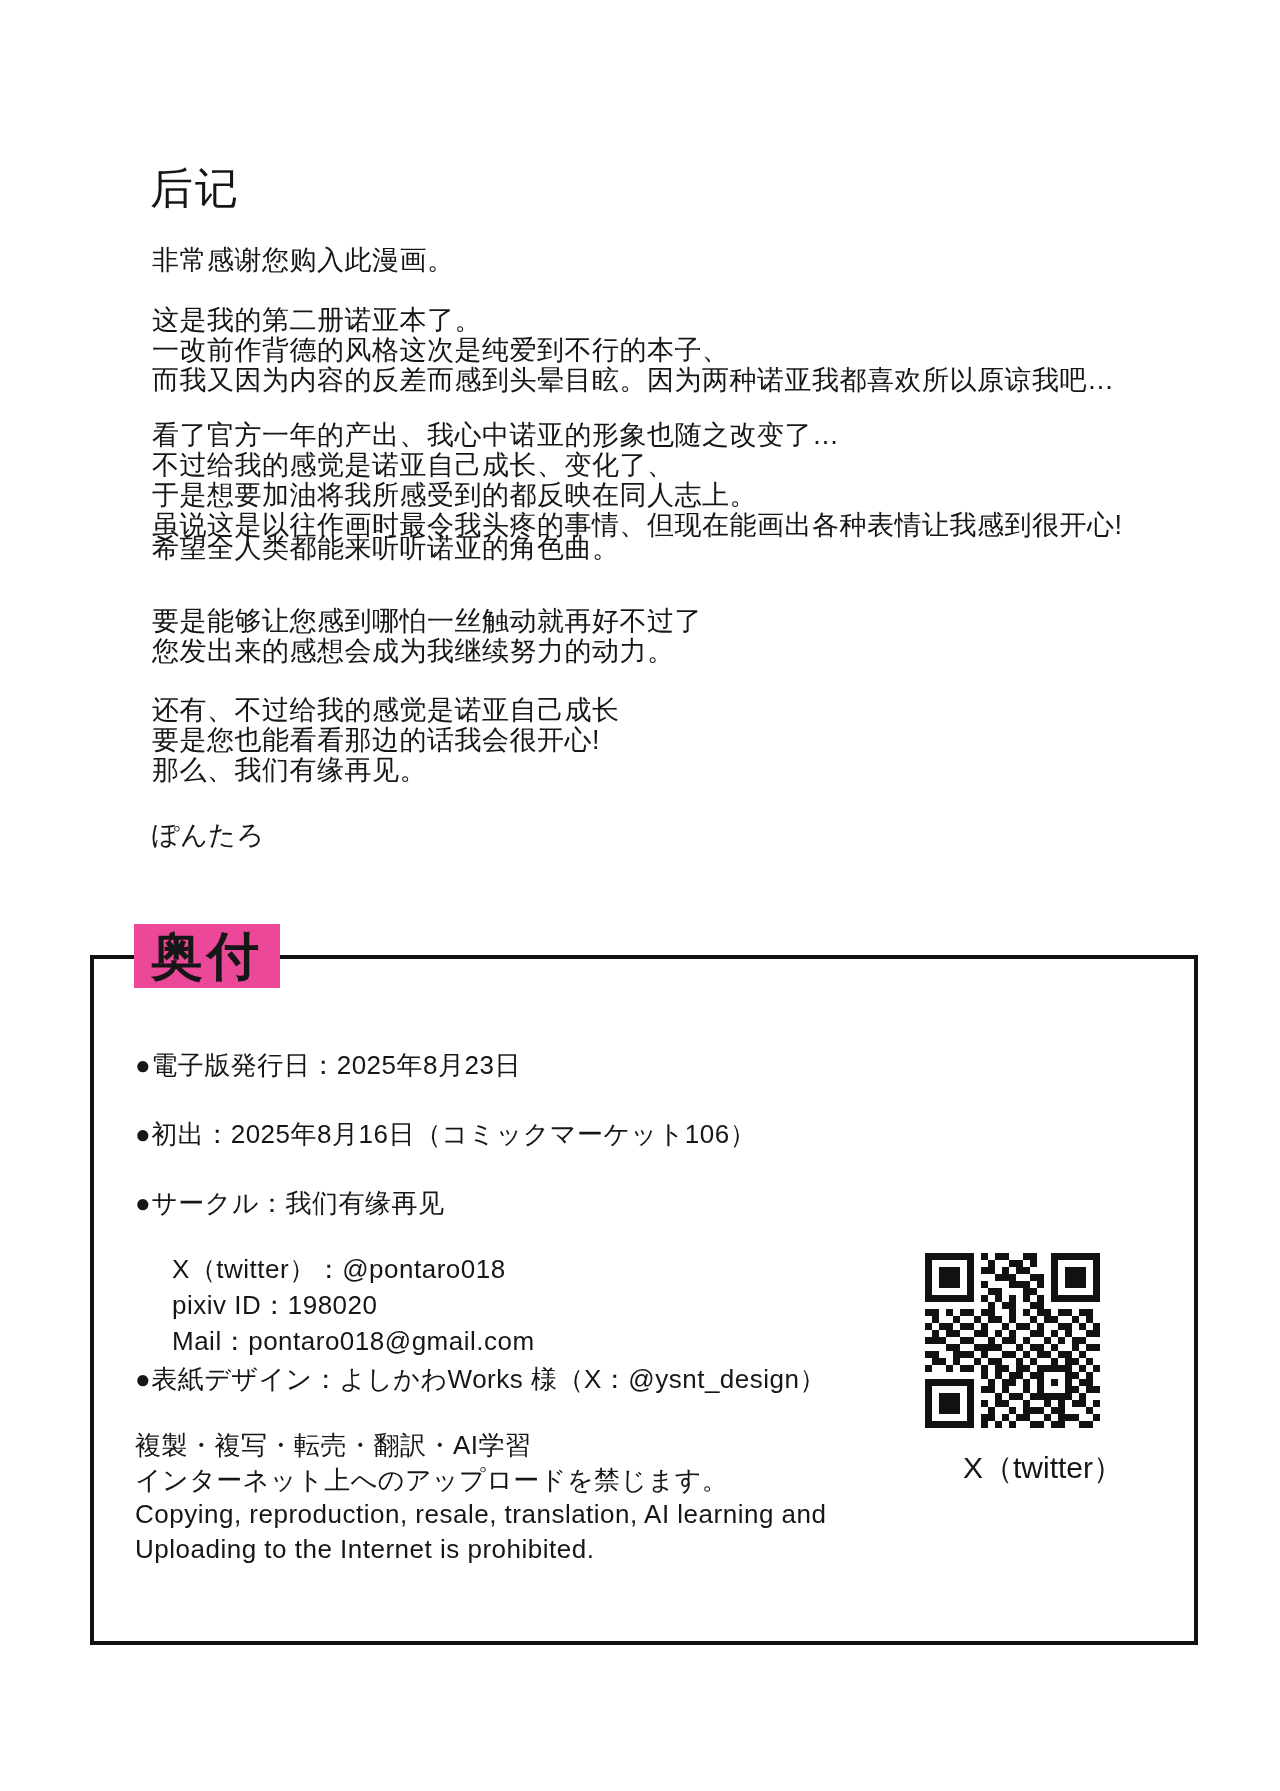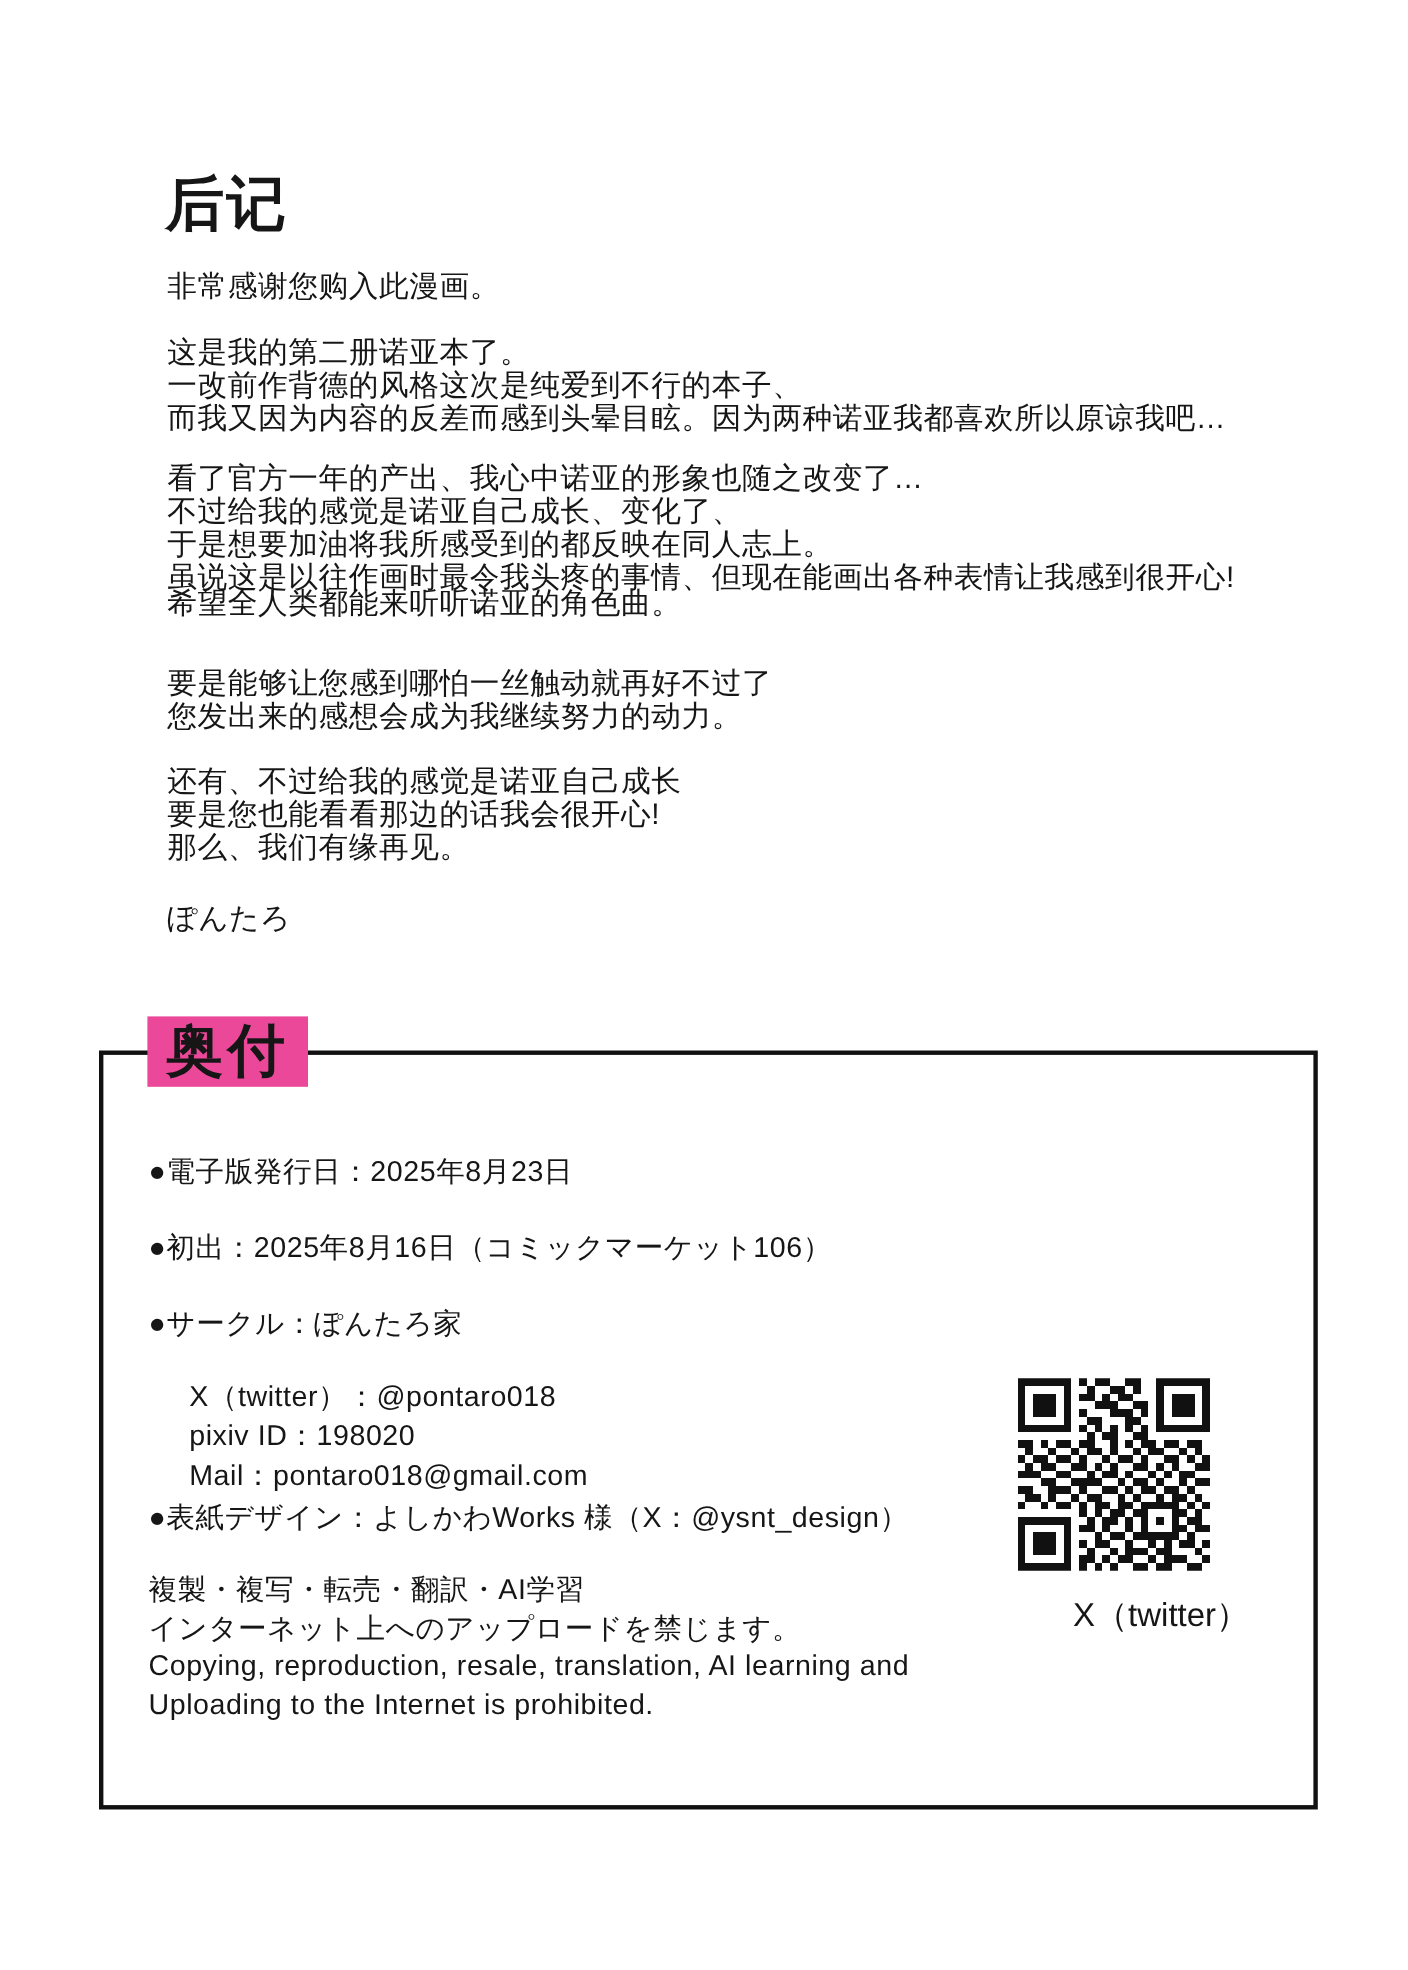--- a/index.html
+++ b/index.html
@@ -8,22 +8,22 @@
     background: #ffffff;
     font-family: "Liberation Sans", sans-serif;
     color: #161616;
     position: relative;
     overflow: hidden;
   }
   .abs { position: absolute; white-space: nowrap; }
 
   
   .aw-title {
-    left: 150px; top: 150px;
-    font-size: 54px; font-weight: 700;
+    left: 150px; top: 160px;
+    font-size: 43px; font-weight: 400;
     letter-spacing: 2px;
   }
   .aw-line {
     left: 152px;
     font-size: 27px; line-height: 30px;
     font-weight: 500;
     letter-spacing: 0.5px;
     text-align: center;
   }
 
@@ -53,23 +53,23 @@
   }
   .co-line.indent { left: 172px; margin-top: 29px; }
 
   .qr-wrap {
     position: absolute;
     left: 925px; top: 1253px;
     width: 175px; height: 175px;
   }
   .qr-wrap svg { width: 100%; height: 100%; display: block; }
   .qr-label {
-    left: 968px; top: 1448px;
+    left: 948px; top: 1448px;
     width: 175px;
-    text-align: center;
+    text-align: right;
     font-size: 30px; font-weight: 500;
   }
 </style>
 </head>
 <body>
 
 <div class="abs aw-title">后记</div>
 
 <div class="abs aw-line" style="top:245px">非常感谢您购入此漫画。</div>
 
@@ -90,21 +90,21 @@
 <div class="abs aw-line" style="top:725px">要是您也能看看那边的话我会很开心!</div>
 <div class="abs aw-line" style="top:755px">那么、我们有缘再见。</div>
 
 <div class="abs aw-line" style="top:820px">ぽんたろ</div>
 
 <div class="colophon-box"></div>
 <div class="abs co-title">奥付</div>
 
 <div class="abs co-line" style="top:1048px">●電子版発行日：2025年8月23日</div>
 <div class="abs co-line" style="top:1117px">●初出：2025年8月16日（コミックマーケット106）</div>
-<div class="abs co-line" style="top:1186px">●サークル：ぽんたろ家</div>
+<div class="abs co-line" style="top:1186px">●サークル：我们有缘再见</div>
 <div class="abs co-line indent" style="top:1223px">X（twitter）：@pontaro018</div>
 <div class="abs co-line indent" style="top:1259px">pixiv ID：198020</div>
 <div class="abs co-line indent" style="top:1295px">Mail：pontaro018@gmail.com</div>
 <div class="abs co-line" style="top:1362px">●表紙デザイン：よしかわWorks 様（X：@ysnt_design）</div>
 <div class="abs co-line" style="top:1428px">複製・複写・転売・翻訳・AI学習</div>
 <div class="abs co-line" style="top:1463px">インターネット上へのアップロードを禁じます。</div>
 <div class="abs co-line" style="top:1497px">Copying, reproduction, resale, translation, AI learning and</div>
 <div class="abs co-line" style="top:1532px">Uploading to the Internet is prohibited.</div>
 
 <div class="qr-wrap">

